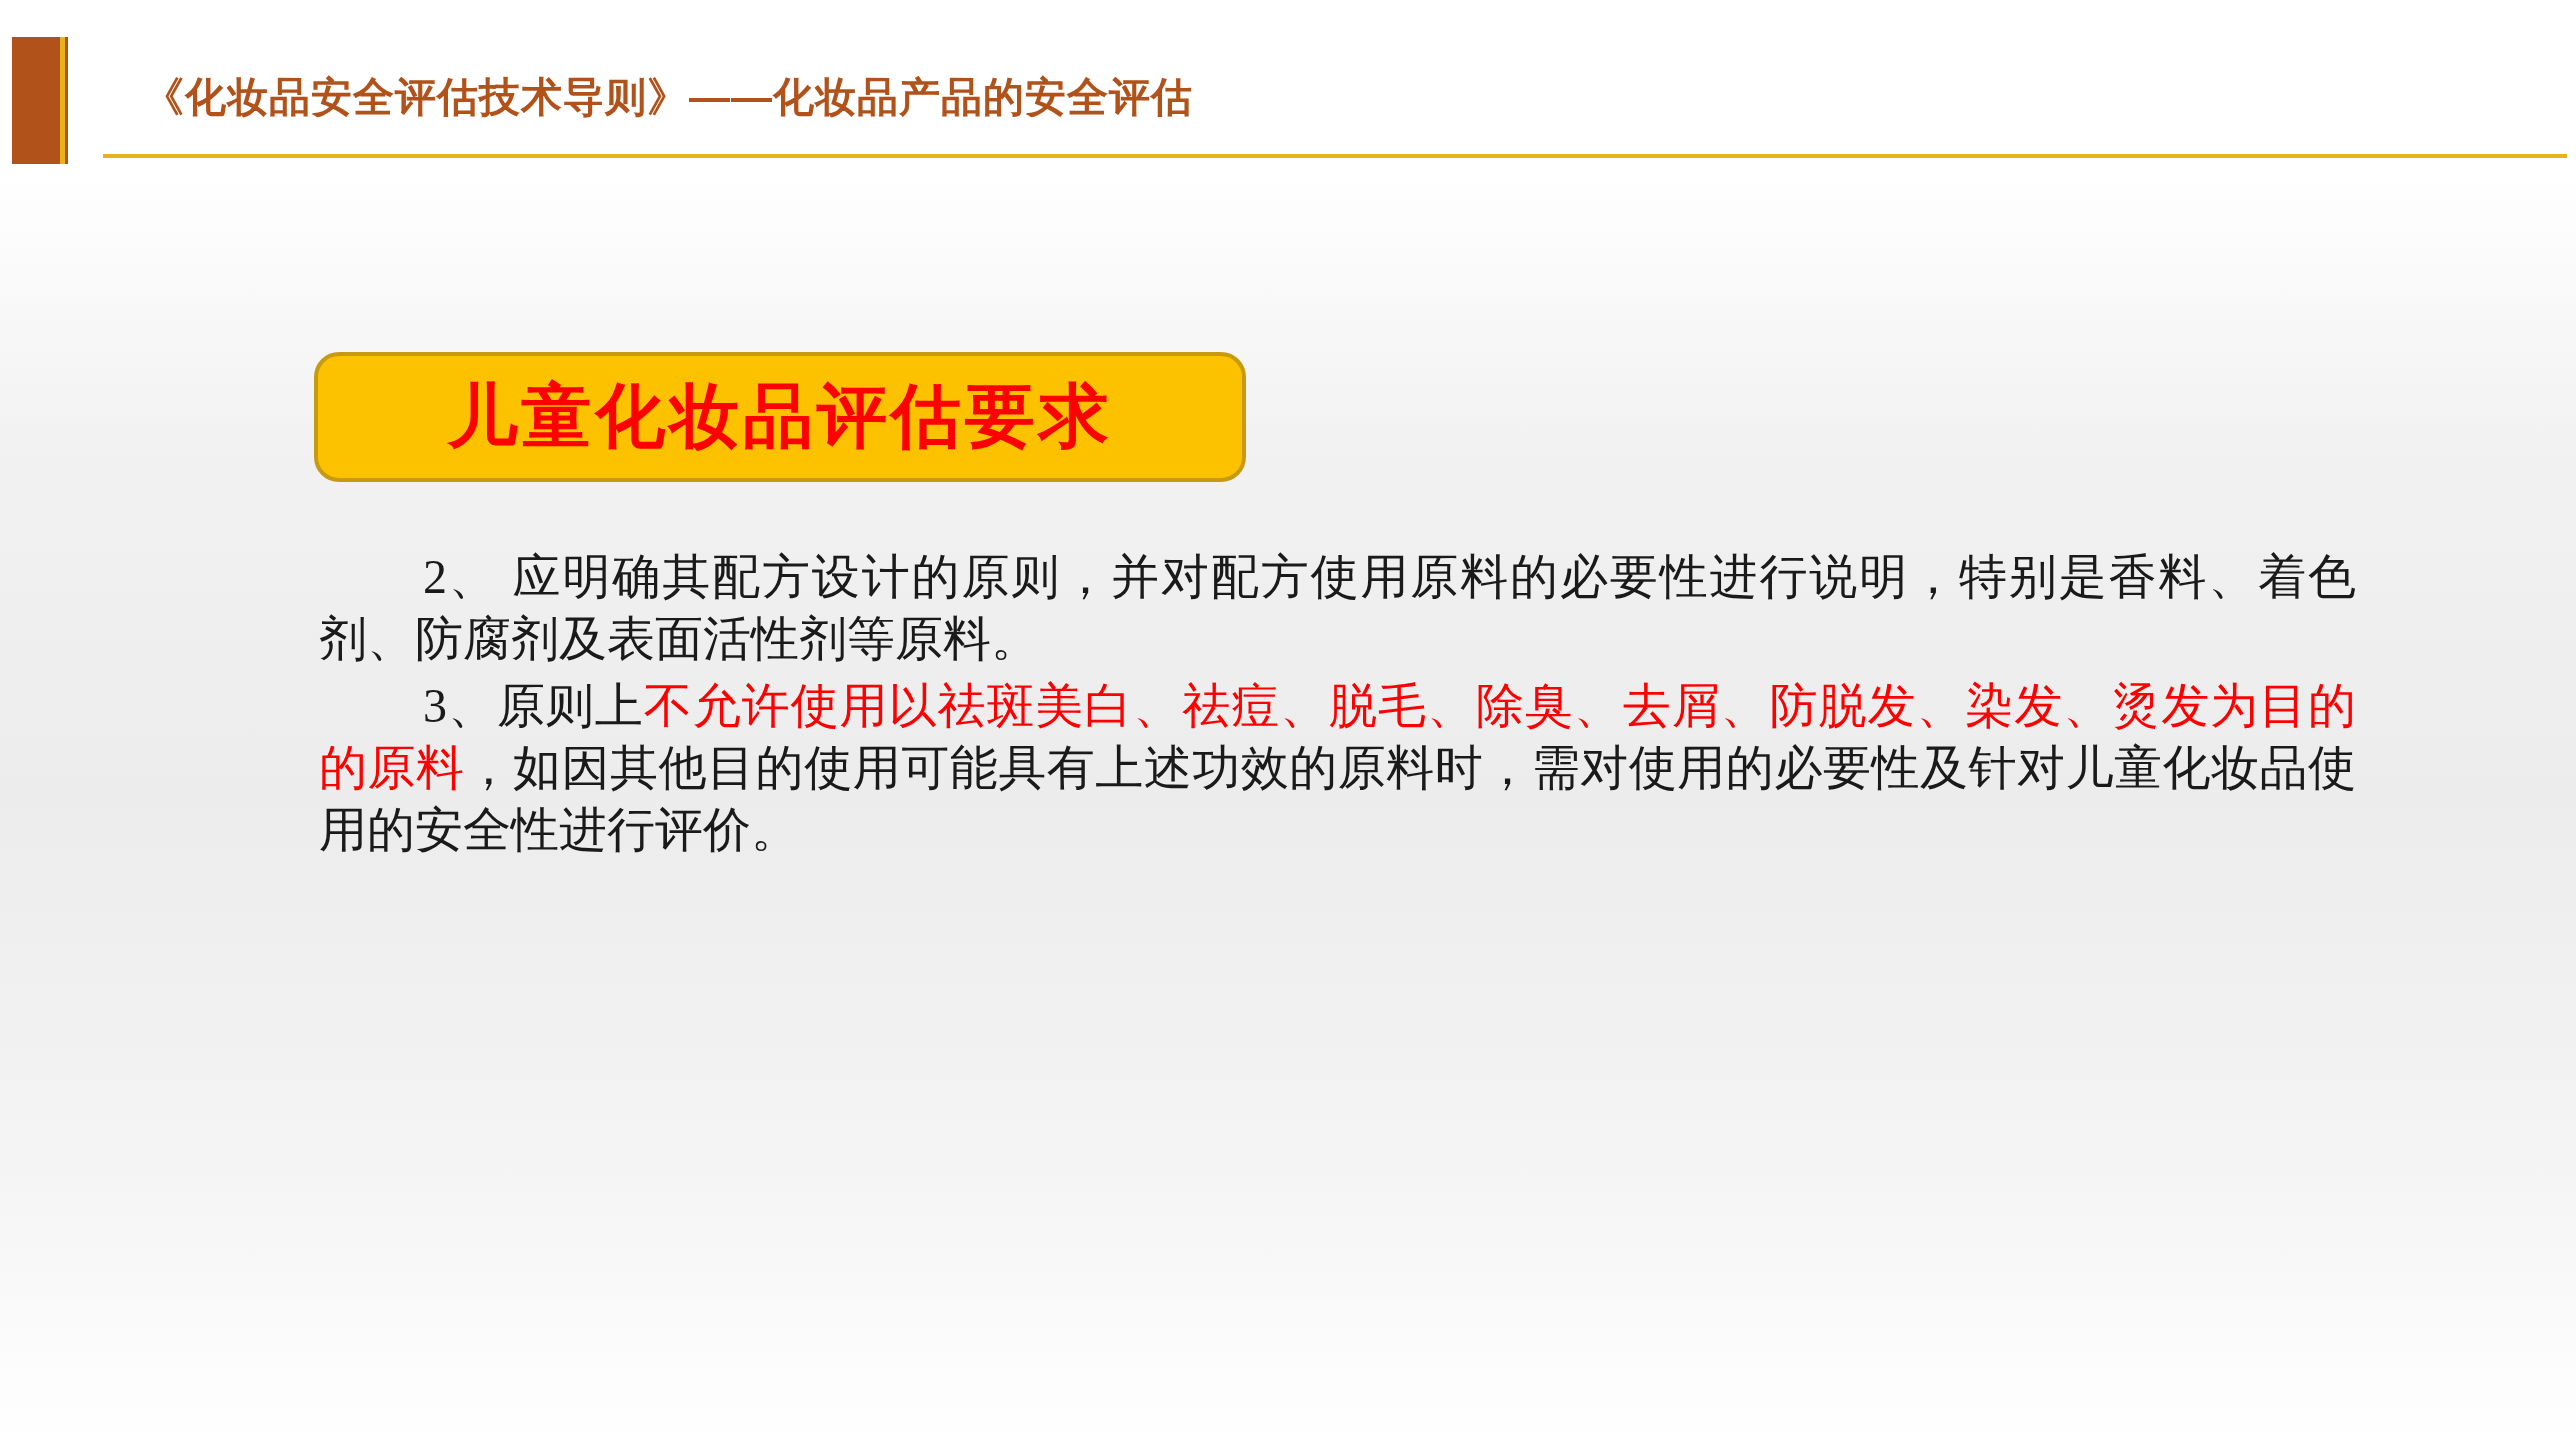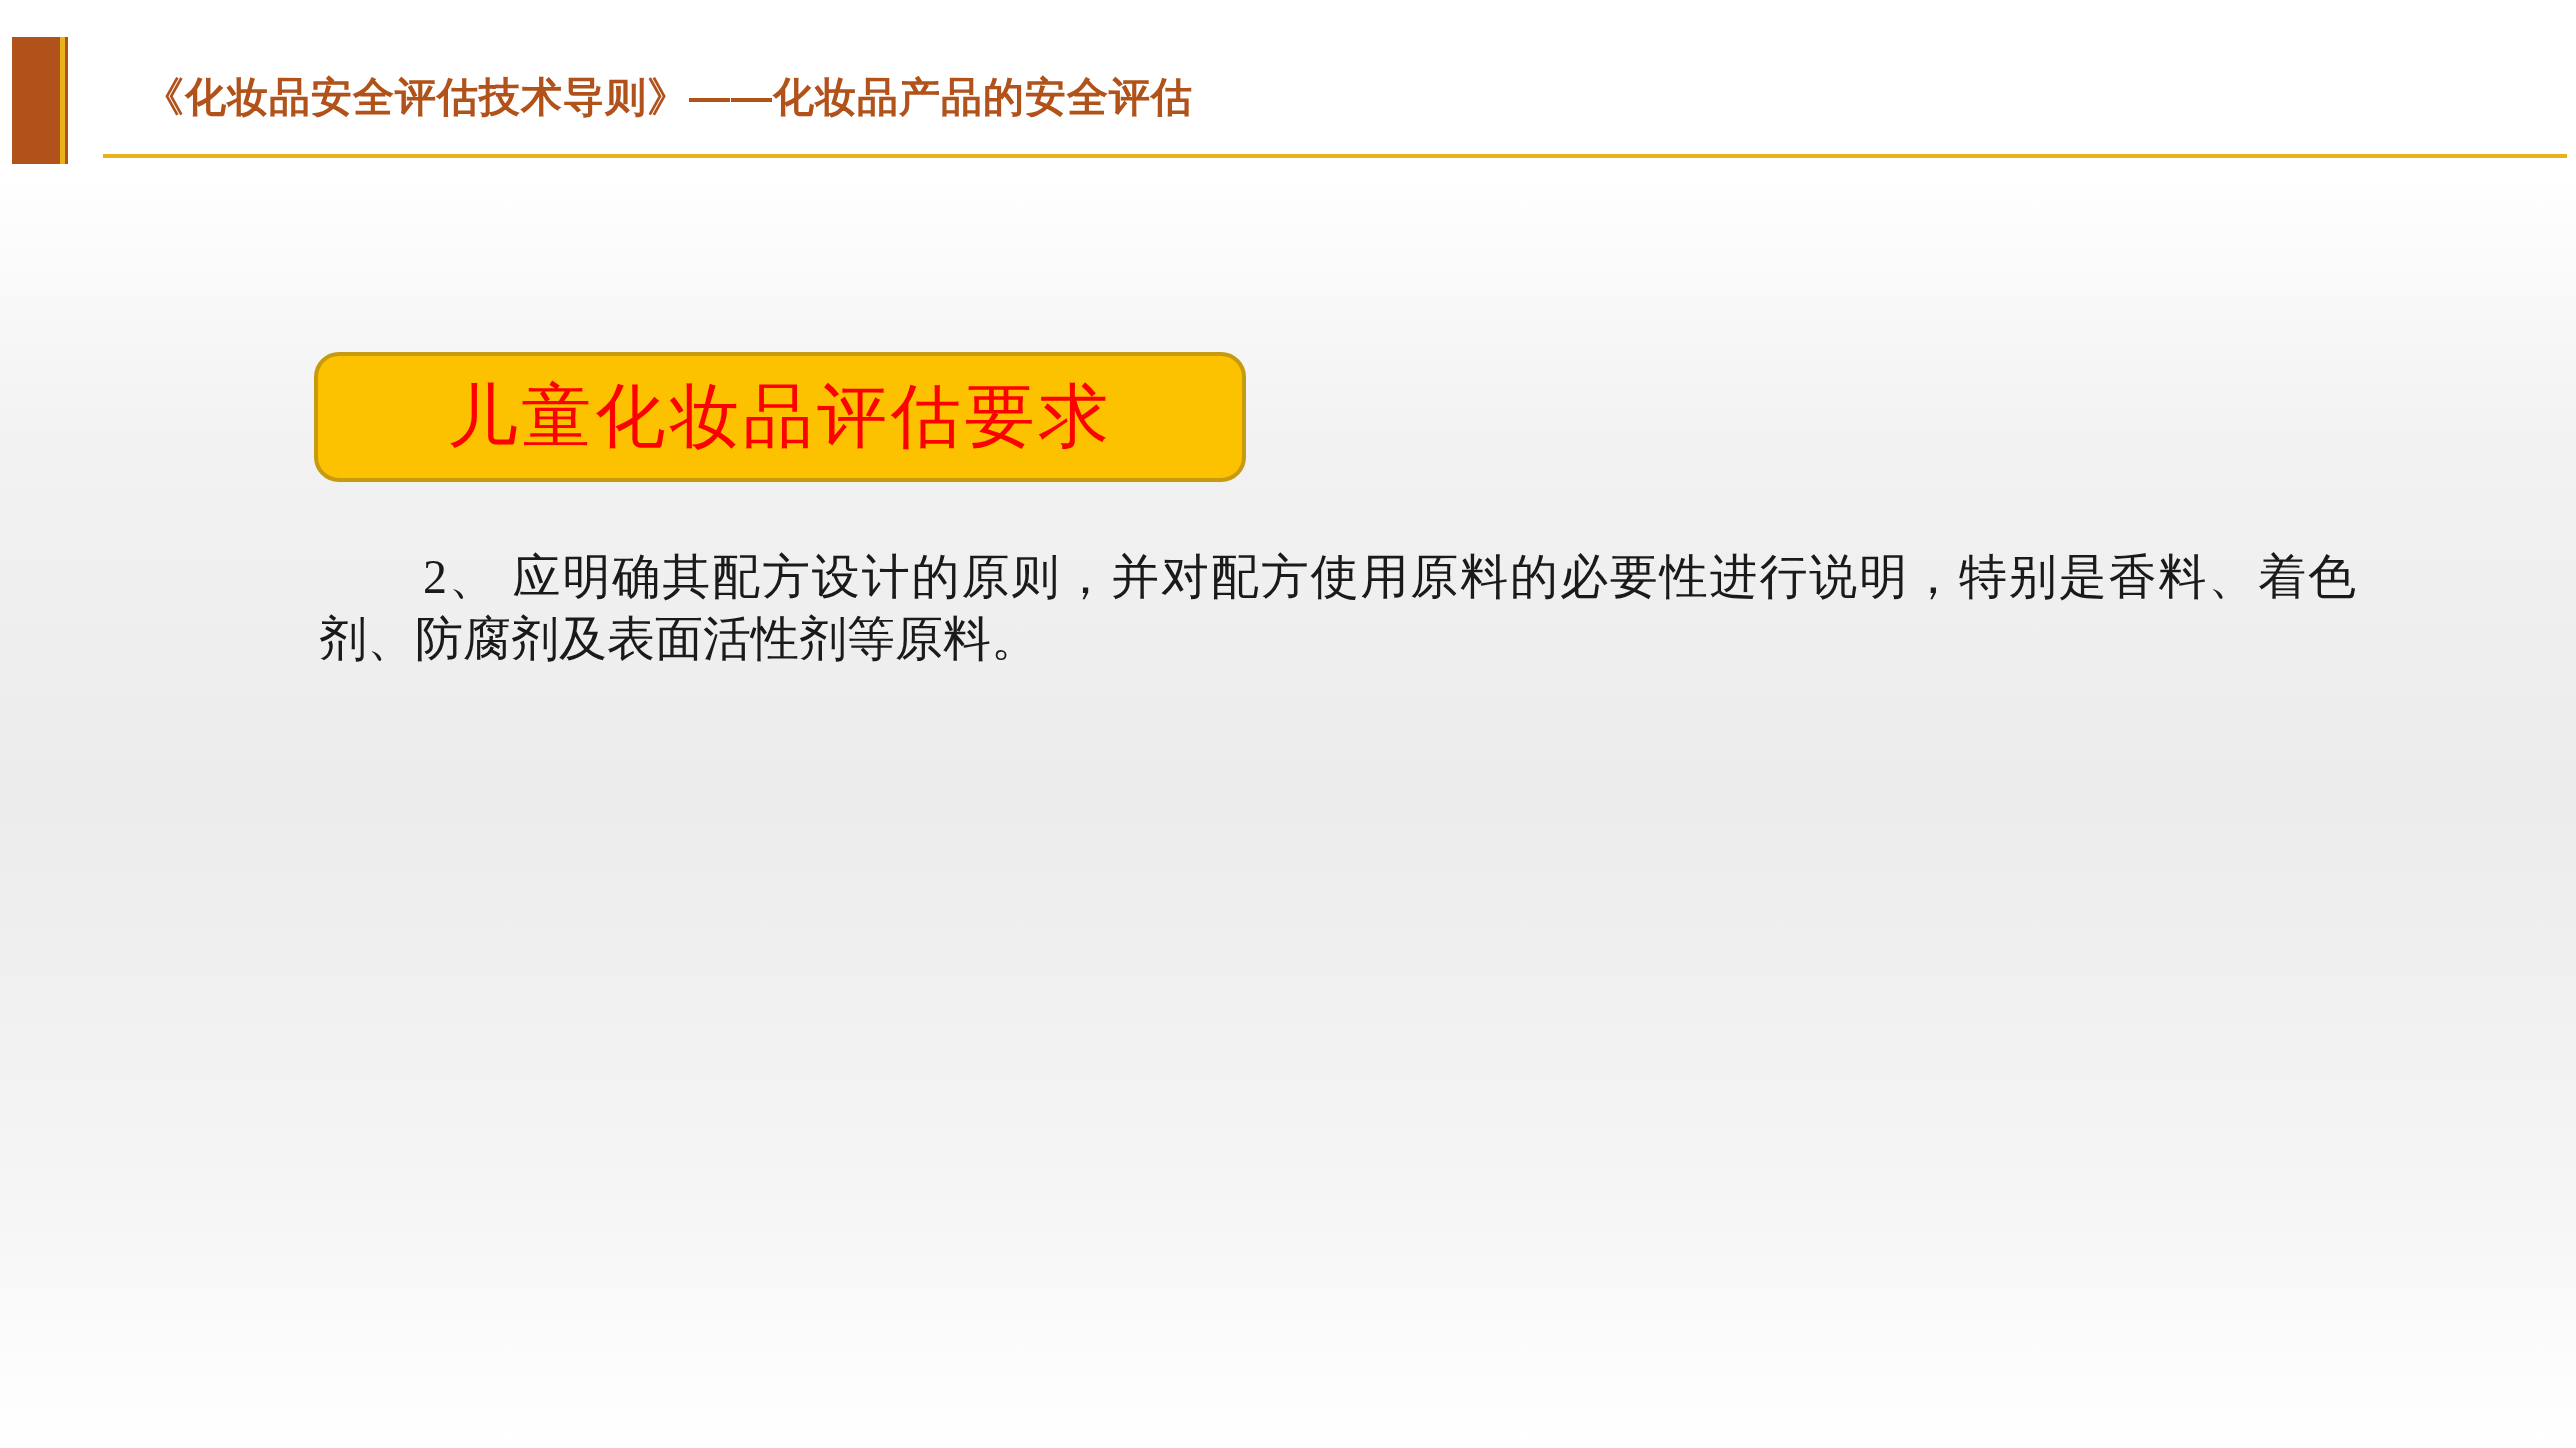--- a/index.html
+++ b/index.html
@@ -76,21 +76,21 @@
     border: 4.8px solid #c89a10;
     border-radius: 25px;
     box-sizing: border-box;
     display: flex;
     align-items: center;
     justify-content: center;
   }
   .badge-text {
     font-family: "Liberation Serif", serif;
     font-size: 70px;
-    font-weight: normal;
+    font-weight: bold;
     color: #ff0000;
     letter-spacing: 3.9px;
     line-height: 1;
   }
 
   
   .body-text {
     position: absolute;
     left: 319px;
     top: 546px;
@@ -119,16 +119,17 @@
     <div class="header-title">《化妆品安全评估技术导则》——化妆品产品的安全评估</div>
     <div class="header-rule"></div>
   </div>
 
   <div class="badge">
     <span class="badge-text">儿童化妆品评估要求</span>
   </div>
 
   <div class="body-text">
     <p class="para"><span>2、 应明确其配方设计的原则，并对配方使用原料的必要性进行说明，特别是香料、着色剂、防腐剂及表面活性剂等原料。</span></p>
+    <p class="para"><span>3、原则上</span><span class="red">不允许使用以祛斑美白、祛痘、脱毛、除臭、去屑、防脱发、染发、烫发为目的的原料</span><span>，如因其他目的使用可能具有上述功效的原料时，需对使用的必要性及针对儿童化妆品使用的安全性进行评价。</span></p>
   </div>
 
 </div>
 
 
 </body></html>

